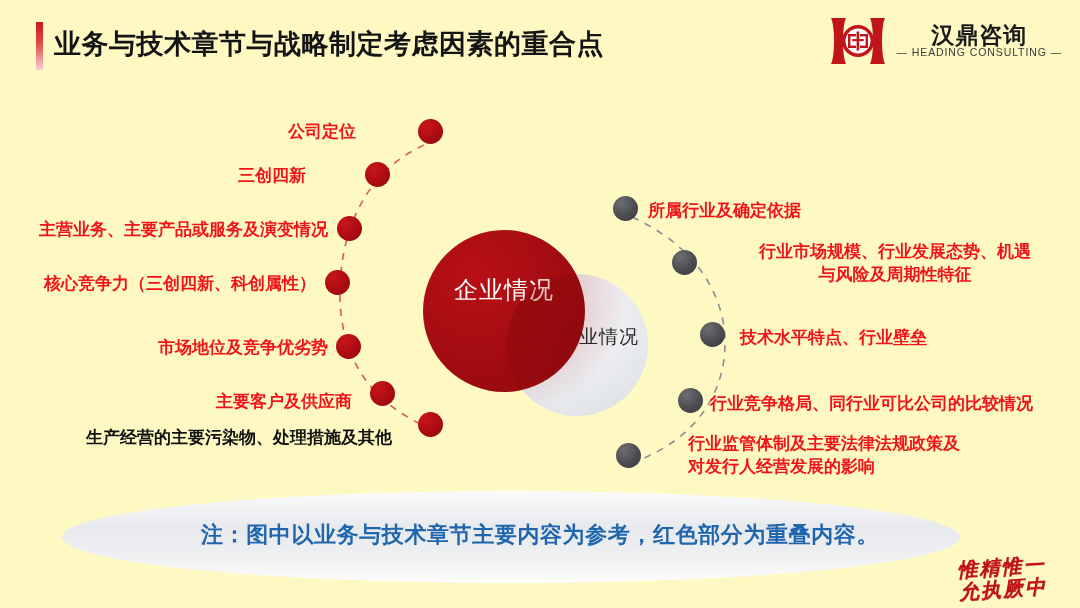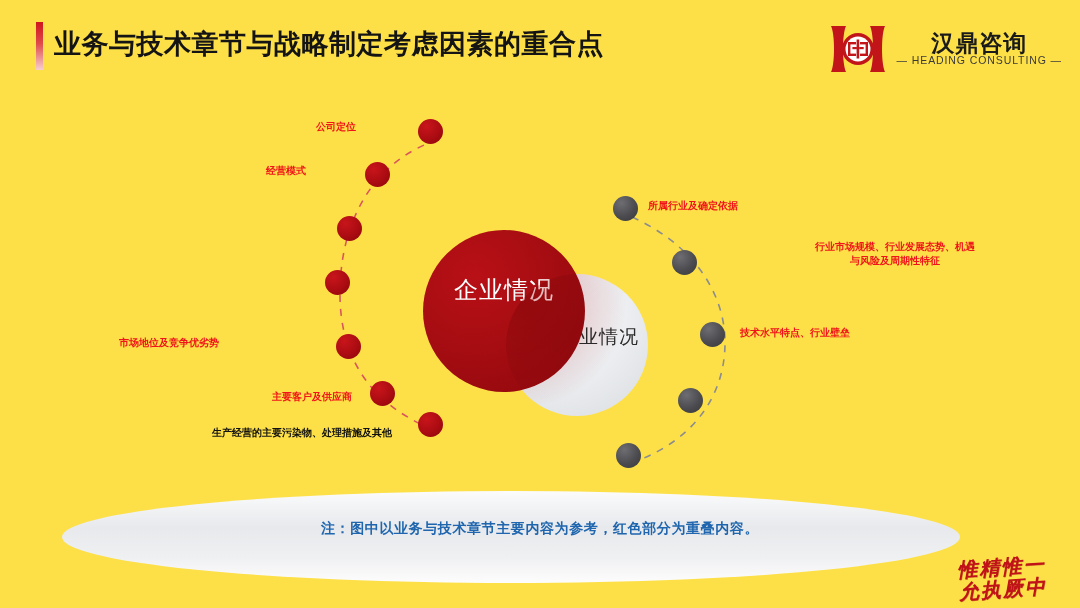--- a/index.html
+++ b/index.html
@@ -7,21 +7,21 @@
     padding: 0;
     background: #ffffff;
   }
   body {
     font-family: "Liberation Serif", "DejaVu Serif", serif;
   }
   #slide {
     position: relative;
     width: 1080px;
     height: 608px;
-    background: #fde047;
+    background: #fef9c3;
     overflow: hidden;
   }
 
   
   .title-accent {
     position: absolute;
     left: 36px;
     top: 22px;
     width: 7px;
     height: 48px;
@@ -36,21 +36,21 @@
     font-weight: bold;
     color: #141414;
     letter-spacing: 0.5px;
     white-space: nowrap;
   }
 
   
   .logo-wrap {
     position: absolute;
     right: 18px;
-    top: 24px;
+    top: 16px;
     display: flex;
     align-items: center;
     gap: 10px;
   }
   .logo-mark {
     width: 58px;
     height: 50px;
     position: relative;
     flex: none;
   }
@@ -158,21 +158,21 @@
     width: 25px;
     height: 25px;
     background: radial-gradient(circle at 34% 28%, #6e6e72 0%, #4c4c50 55%, #38383c 100%);
   }
 
   
   .lbl {
     position: absolute;
     font-family: "Liberation Serif", "DejaVu Serif", serif;
     font-weight: bold;
-    font-size: 10px;
+    font-size: 17px;
     line-height: 1.38;
     color: #f0141a;
     white-space: pre-line;
     z-index: 6;
   }
   .lbl.left {
     text-align: right;
   }
   .lbl.right {
     text-align: left;
@@ -193,21 +193,21 @@
     z-index: 1;
   }
   .footer-note {
     position: absolute;
     left: 0;
     right: 0;
     top: 520px;
     text-align: center;
     font-family: "Liberation Serif", "DejaVu Serif", serif;
     font-weight: bold;
-    font-size: 14px;
+    font-size: 22px;
     color: #1f66ae;
     letter-spacing: 0.6px;
     z-index: 6;
   }
 
   
   .calligraphy {
     position: absolute;
     right: 34px;
     bottom: 8px;
@@ -279,35 +279,40 @@
 
   <div class="dot dot-red" style="left:418px; top:119px;"></div>
   <div class="dot dot-red" style="left:365px; top:162px;"></div>
   <div class="dot dot-red" style="left:337px; top:216px;"></div>
   <div class="dot dot-red" style="left:325px; top:270px;"></div>
   <div class="dot dot-red" style="left:336px; top:334px;"></div>
   <div class="dot dot-red" style="left:370px; top:381px;"></div>
   <div class="dot dot-red" style="left:418px; top:412px;"></div>
 
   <div class="lbl left" style="left:10px; top:120px; width:346px;">公司定位</div>
-  <div class="lbl left" style="left:10px; top:164px; width:296px;">经营模式</div>
-  <div class="lbl left" style="left:10px; top:336px; width:318px;text-align:center;">市场地位及竞争优劣势</div>
+  <div class="lbl left" style="left:10px; top:164px; width:296px;">三创四新</div>
+  <div class="lbl left" style="left:10px; top:218px; width:318px;">主营业务、主要产品或服务及演变情况</div>
+  <div class="lbl left" style="left:10px; top:272px; width:306px;">核心竞争力（三创四新、科创属性）</div>
+  <div class="lbl left" style="left:10px; top:336px; width:318px;">市场地位及竞争优劣势</div>
   <div class="lbl left" style="left:10px; top:390px; width:342px;">主要客户及供应商</div>
   <div class="lbl left black" style="left:10px; top:426px; width:382px;">生产经营的主要污染物、处理措施及其他</div>
 
   <div class="dot dot-gray" style="left:613px; top:196px;"></div>
   <div class="dot dot-gray" style="left:672px; top:250px;"></div>
   <div class="dot dot-gray" style="left:700px; top:322px;"></div>
   <div class="dot dot-gray" style="left:678px; top:388px;"></div>
   <div class="dot dot-gray" style="left:616px; top:443px;"></div>
 
   <div class="lbl right" style="left:648px; top:199px; width:420px;">所属行业及确定依据</div>
   <div class="lbl right" style="left:712px; top:240px; width:366px;text-align:center;">行业市场规模、行业发展态势、机遇
 与风险及周期性特征</div>
   <div class="lbl right" style="left:740px; top:326px; width:330px;">技术水平特点、行业壁垒</div>
+  <div class="lbl right" style="left:710px; top:392px; width:368px;">行业竞争格局、同行业可比公司的比较情况</div>
+  <div class="lbl right" style="left:688px; top:432px; width:382px;">行业监管体制及主要法律法规政策及
+对发行人经营发展的影响</div>
 
   <div class="footer-note">注：图中以业务与技术章节主要内容为参考，红色部分为重叠内容。</div>
 
   <div class="calligraphy">
     <span>惟精惟一</span>
     <span>允执厥中</span>
   </div>
 
 </div>
 

